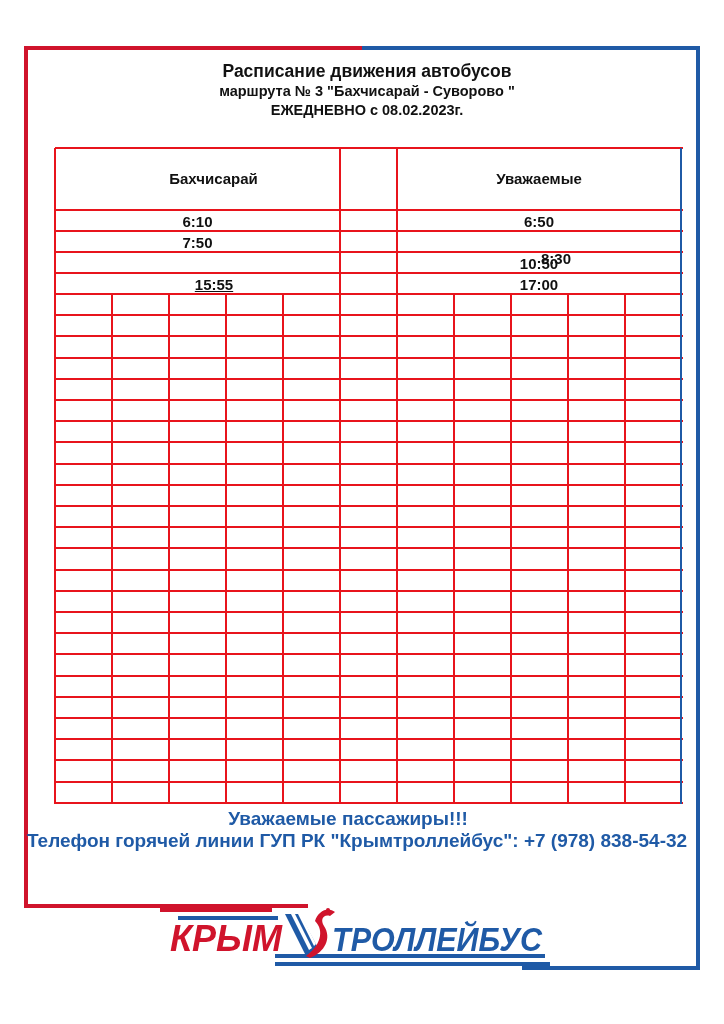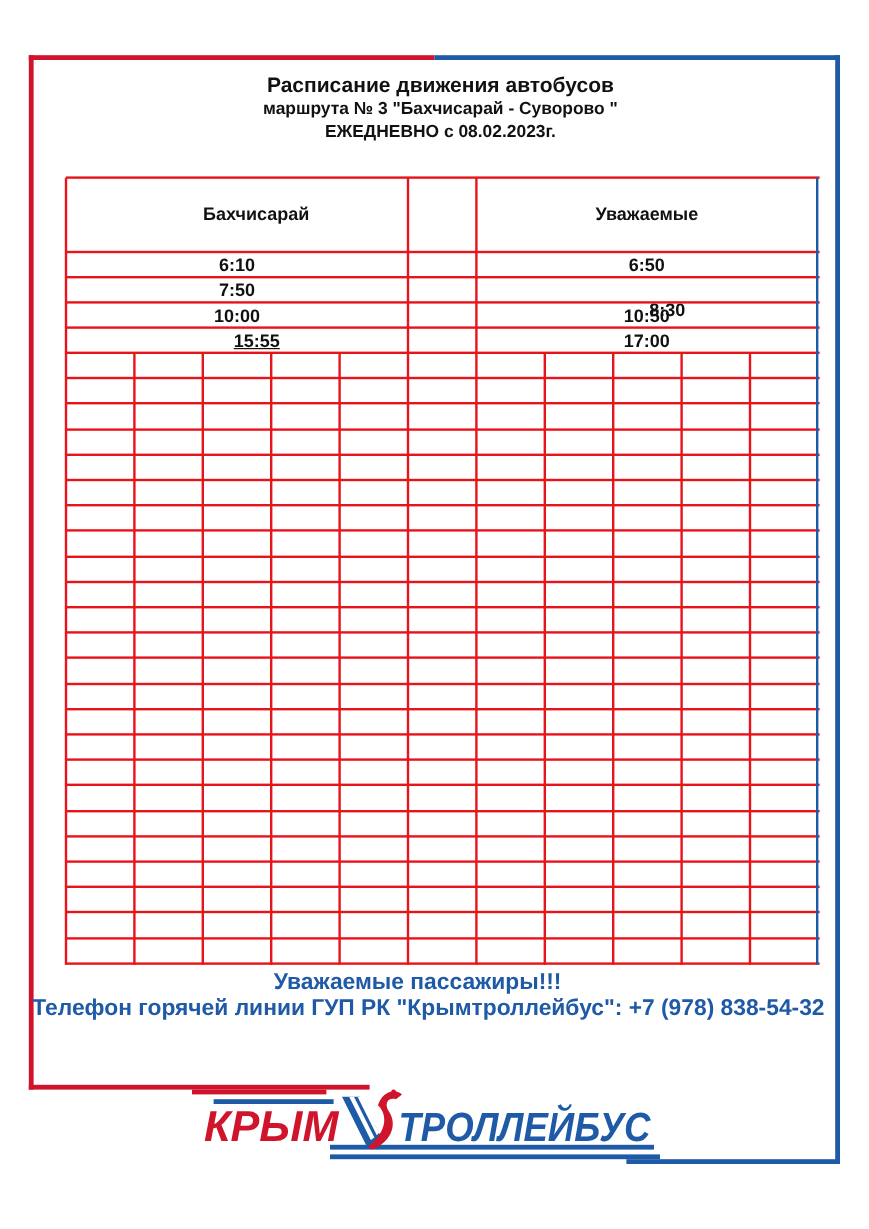--- a/index.html
+++ b/index.html
@@ -54,21 +54,20 @@
   <div class="t2">маршрута № 3 "Бахчисарай - Суворово "</div>
   <div class="t3">ЕЖЕДНЕВНО с 08.02.2023г.</div>
 </div>
 
 <div class="grid" id="grid">
   <div class="cell-text stop-name" style="left:16px;top:0;width:285px;height:62px;line-height:62px;">Бахчисарай</div>
   <div class="cell-text stop-name" style="left:342px;top:0;width:284px;height:62px;line-height:62px;">Уважаемые</div>
 
   <div class="cell-text time" style="left:0;top:63px;width:285px;">6:10</div>
   <div class="cell-text time" style="left:0;top:84px;width:285px;">7:50</div>
-  <div class="cell-text time" style="left:0;top:105px;width:285px;">10:00</div>
   <div class="cell-text time" style="left:0;top:126px;width:318px;text-decoration:underline;">15:55</div>
 
   <div class="cell-text time" style="left:342px;top:63px;width:284px;">6:50</div>
   <div class="cell-text time" style="left:342px;top:100px;width:284px;padding-left:17px;">8:30</div>
   <div class="cell-text time" style="left:342px;top:105px;width:284px;">10:50</div>
   <div class="cell-text time" style="left:342px;top:126px;width:284px;">17:00</div>
 <div class="line-h" style="top: -1px; left: 0px; width: 628px;"></div>
     <div class="line-h" style="top: 61px; left: 0px; width: 628px;"></div>
     <div class="line-h" style="top: 82px; left: 0px; width: 628px;"></div>
     <div class="line-h" style="top: 103px; left: 0px; width: 628px;"></div>

